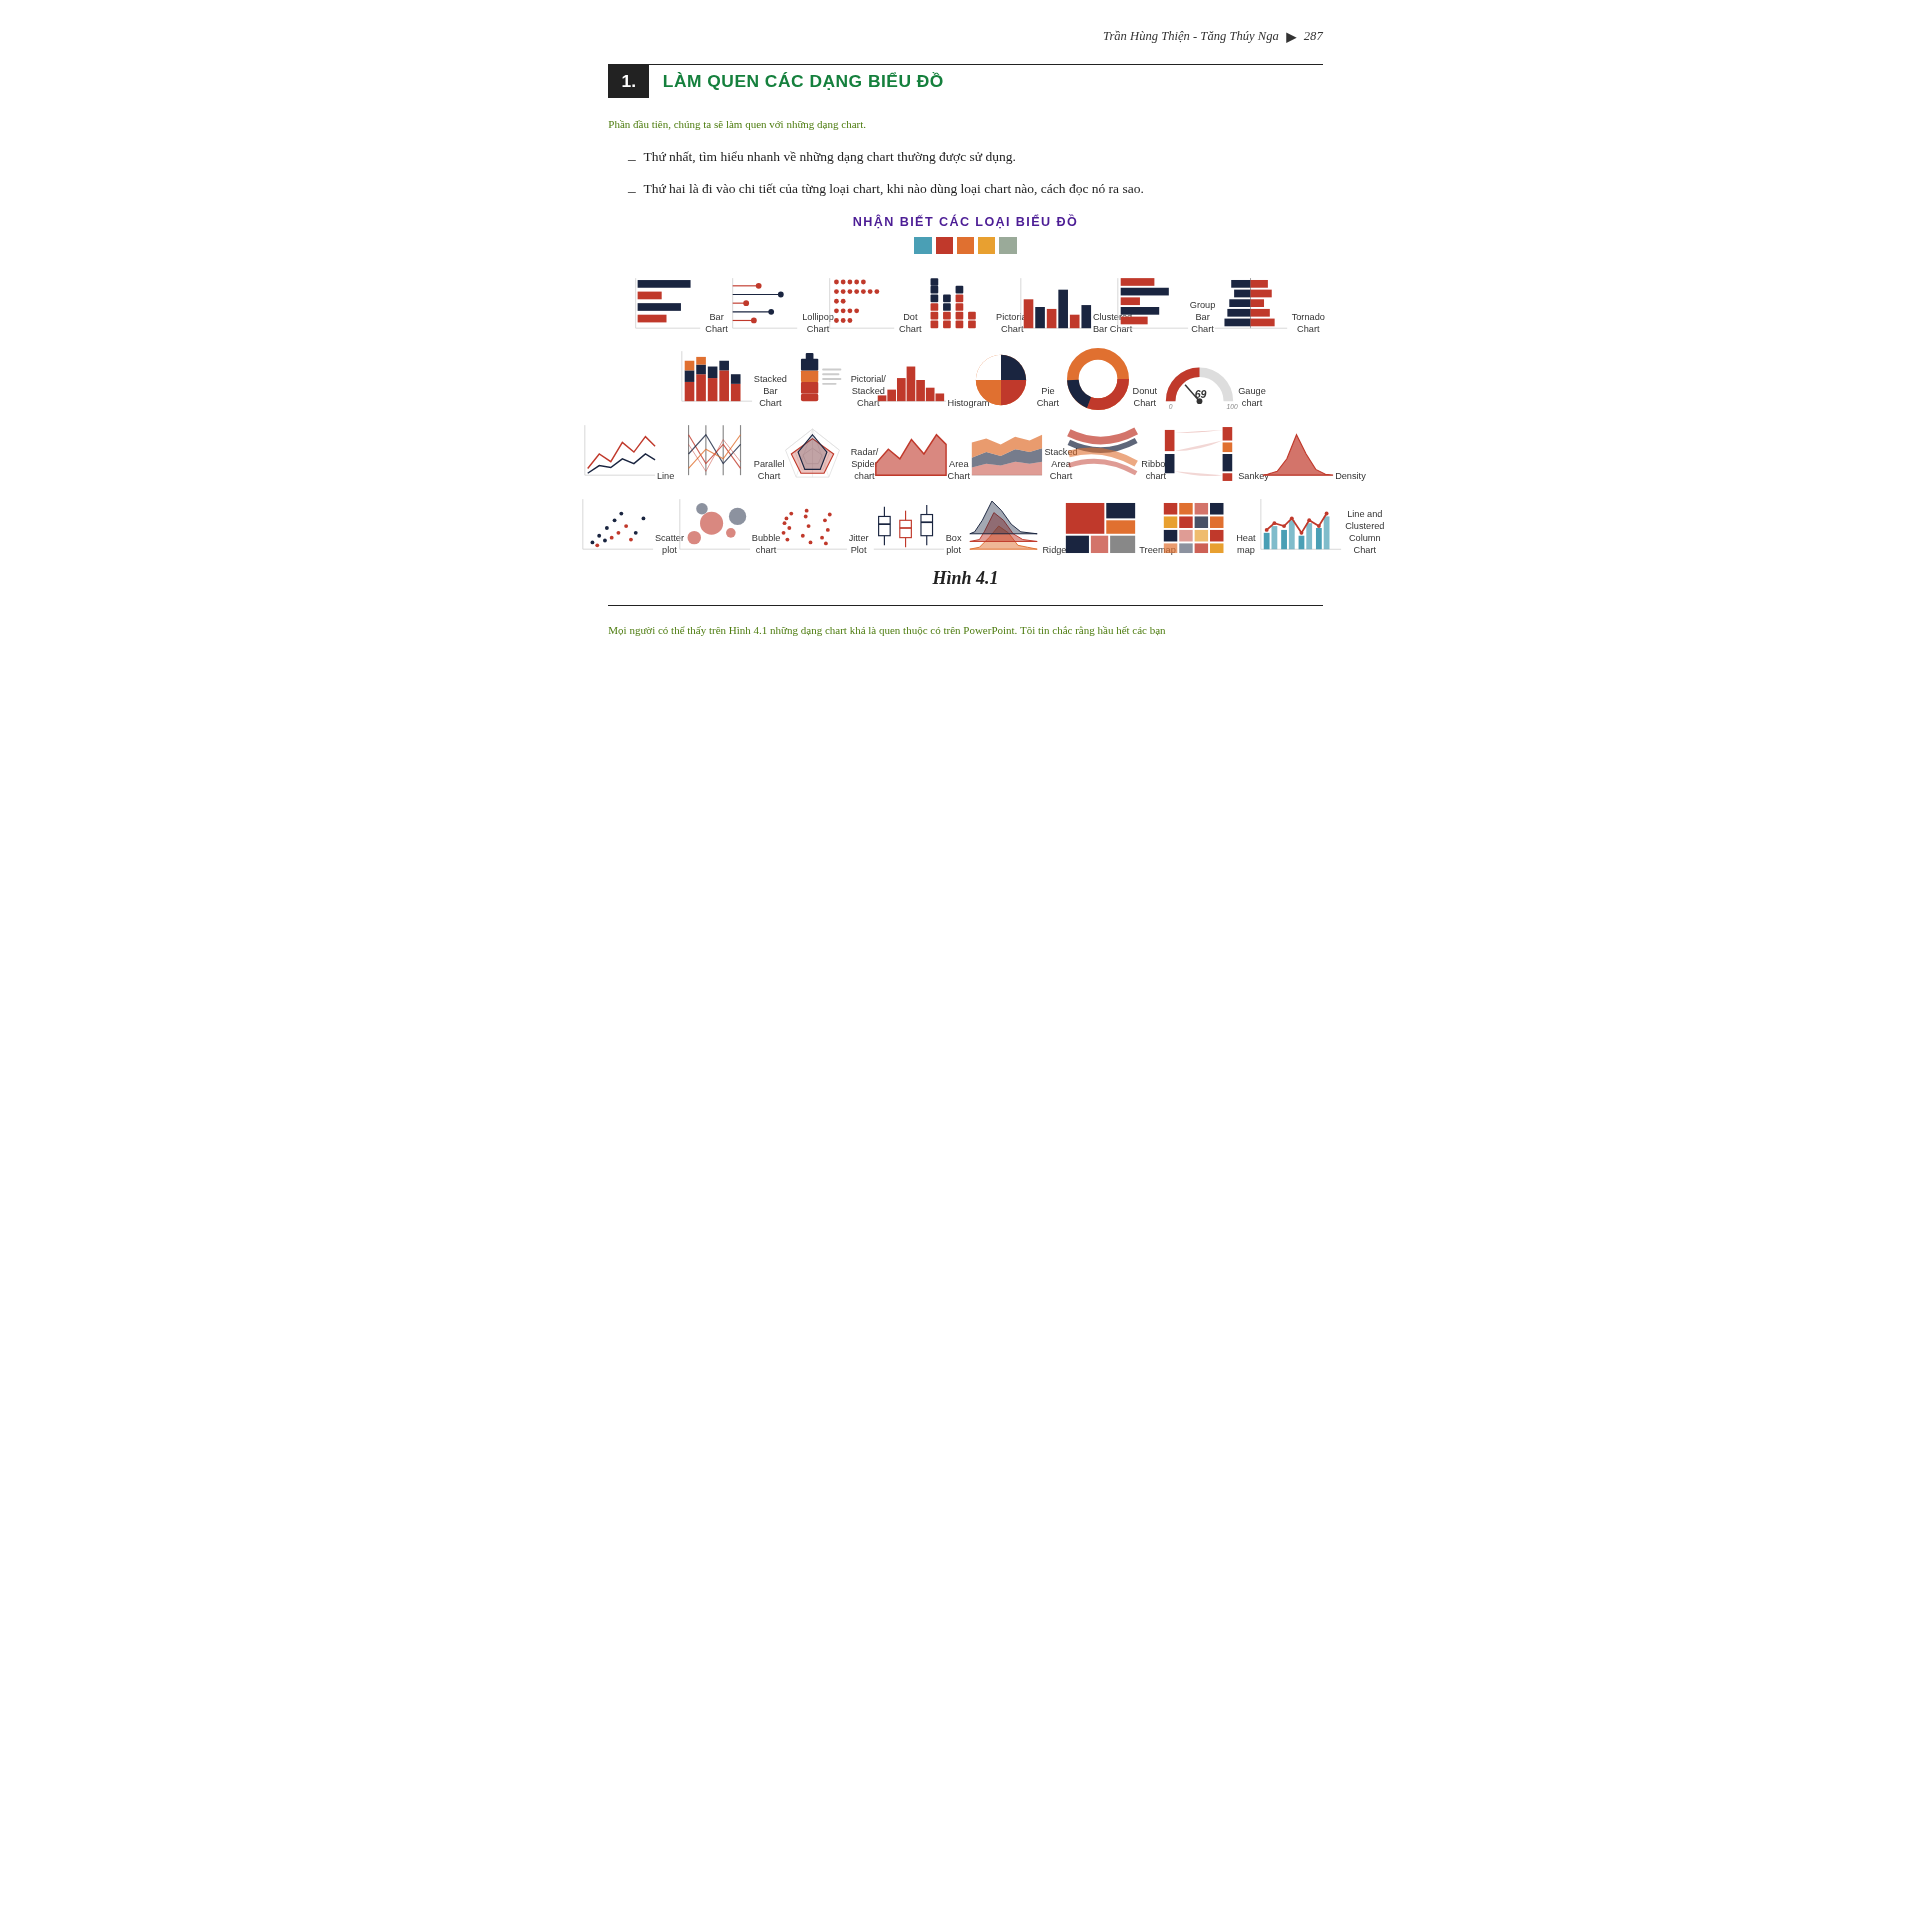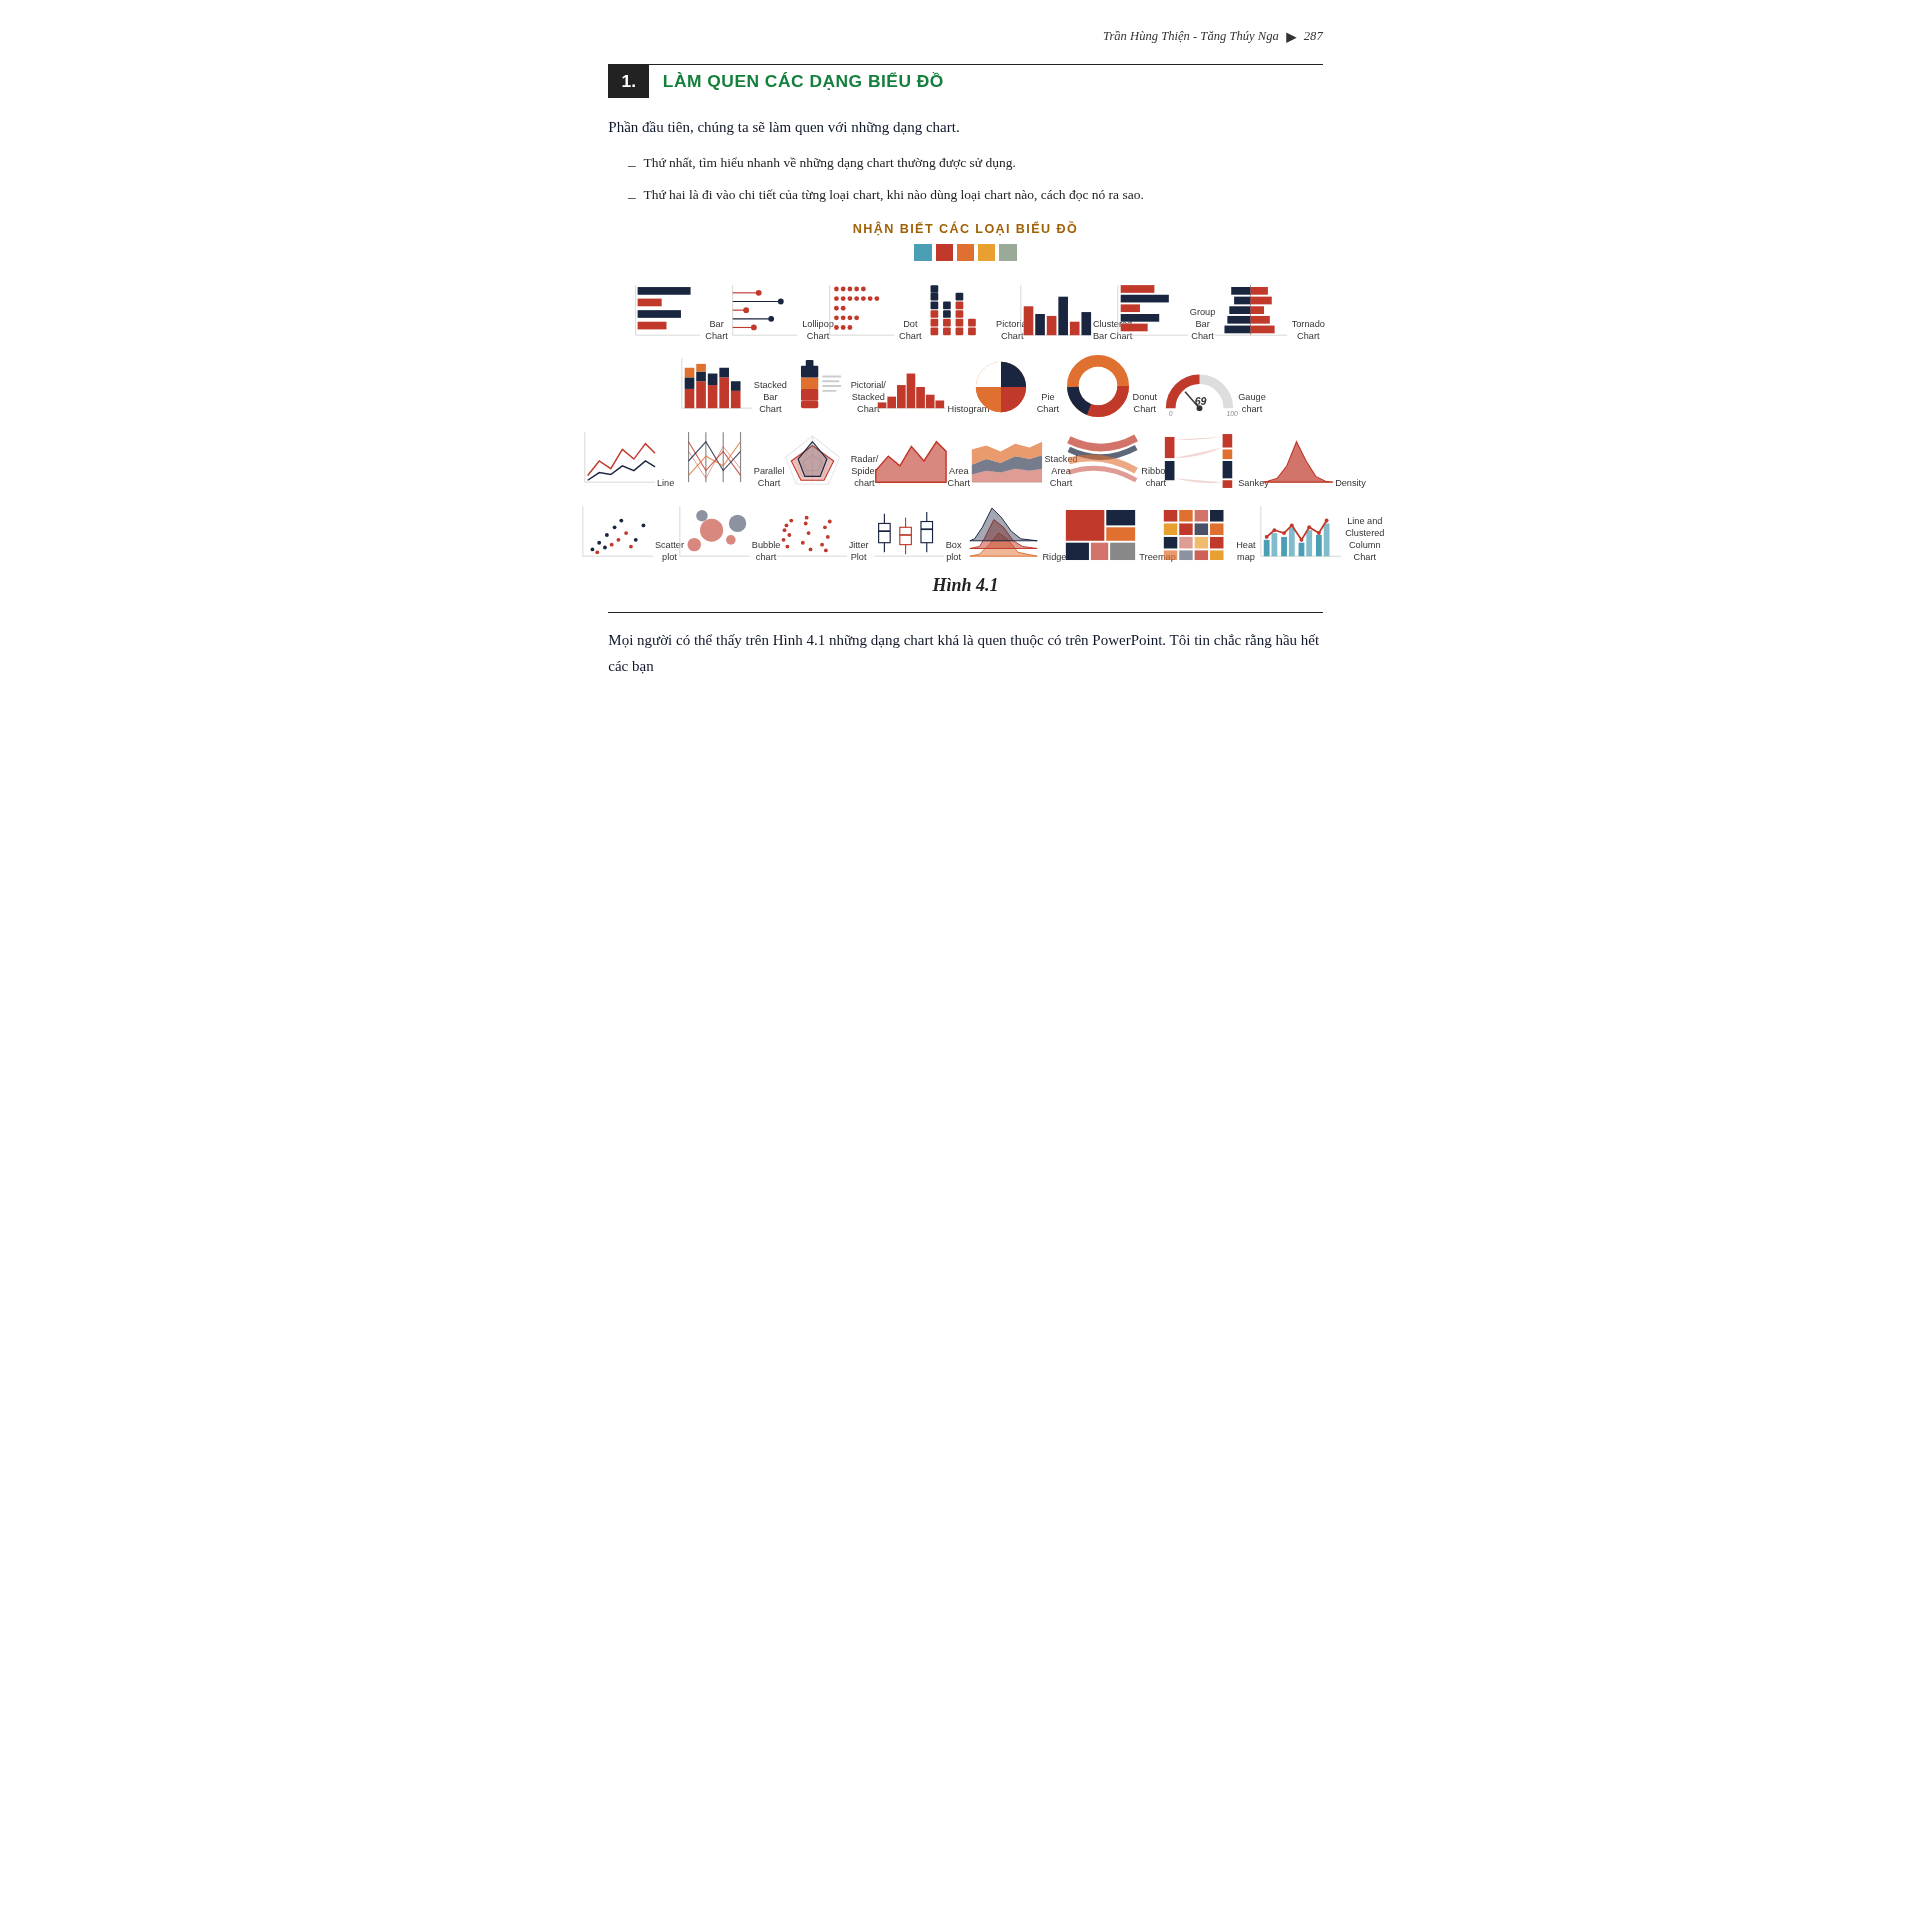--- a/index.html
+++ b/index.html
@@ -56,24 +56,24 @@
       font-family: Arial, sans-serif;
       font-weight: bold;
       font-size: 17.4px;
       color: #15803d;
       padding: 5.8px 13.5px;
       display: flex;
       align-items: center;
       letter-spacing: 0.5px;
     }
     .body-text {
-      font-size: 15px;
+      font-size: 11px;
       line-height: 1.7;
       margin: 0 19.3px 11.6px 19.3px;
-      color: #0f172a;
+      color: #4d7c0f;
     }
     .bullet-list {
       margin: 0 19.3px 11.6px 39px;
       font-size: 13.5px;
       line-height: 1.7;
     }
     .bullet-item {
       display: flex;
       gap: 7.7px;
       margin-bottom: 5.8px;
@@ -81,21 +81,21 @@
     .bullet-dash {
       font-size: 15.4px;
       flex-shrink: 0;
       line-height: 1.7;
     }
     .chart-section-title {
       text-align: center;
       font-family: Arial, sans-serif;
       font-weight: bold;
       font-size: 12.6px;
-      color: #a16207;
+      color: #4c1d95;
       letter-spacing: 1.4px;
       margin-bottom: 7.7px;
     }
     .color-swatches {
       display: flex;
       justify-content: center;
       gap: 3.9px;
       margin-bottom: 15.4px;
     }
     .swatch {

